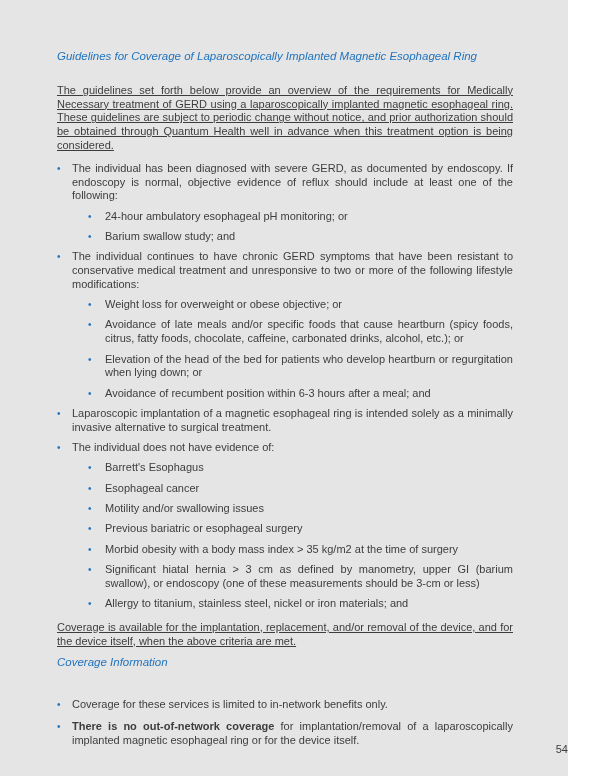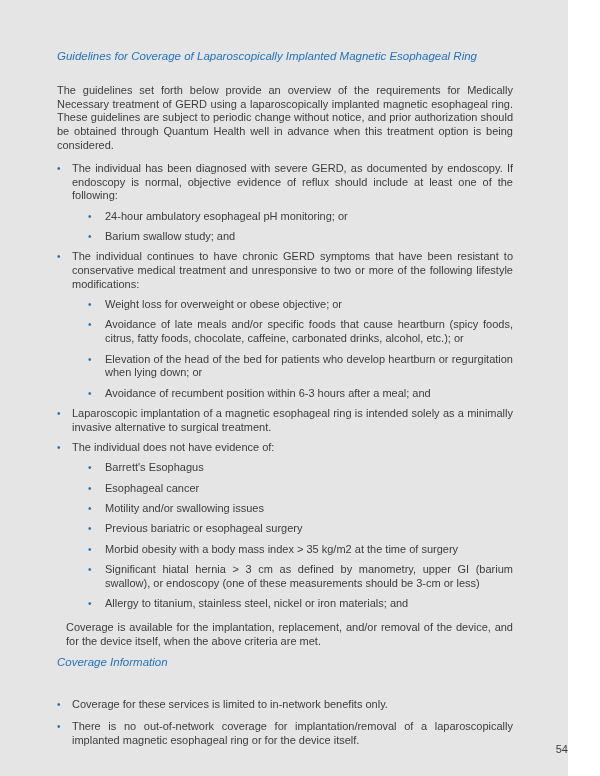--- a/index.html
+++ b/index.html
@@ -26,41 +26,42 @@
     font-style:italic;
     color:var(--heading-blue);
     margin:0 0 20px 0;
   }
   .section-title.mid{
     margin:0 0 28px 0;
   }
   .para{
     text-align:justify;
     margin:0 0 9px 0;
+    text-decoration:underline;
   }
   .li{
     display:flex;
     margin:0 0 6.5px 0;
   }
   .li.cov{margin-bottom:8px;}
   .li .marker{
     flex:0 0 15px;
     width:15px;
     color:var(--bullet-blue);
     font-size:10px;
     line-height:13.8px;
   }
   .li.l2{padding-left:31px;}
   .li.l2 .marker{flex:0 0 17px;width:17px;}
   .li-text{
     flex:1;
     text-align:justify;
   }
-  .li-text b{font-weight:normal;}
-  .para.tight{margin-bottom:8px;margin-left:9px;}
+  .li-text b{font-weight:bold;}
+  .para.tight{margin-bottom:8px;}
   .footer{
     position:absolute;
     top:743px;left:0;
     width:100%;
     text-align:right;
     color:var(--body-text);
   }
 </style>
 </head>
 <body>

